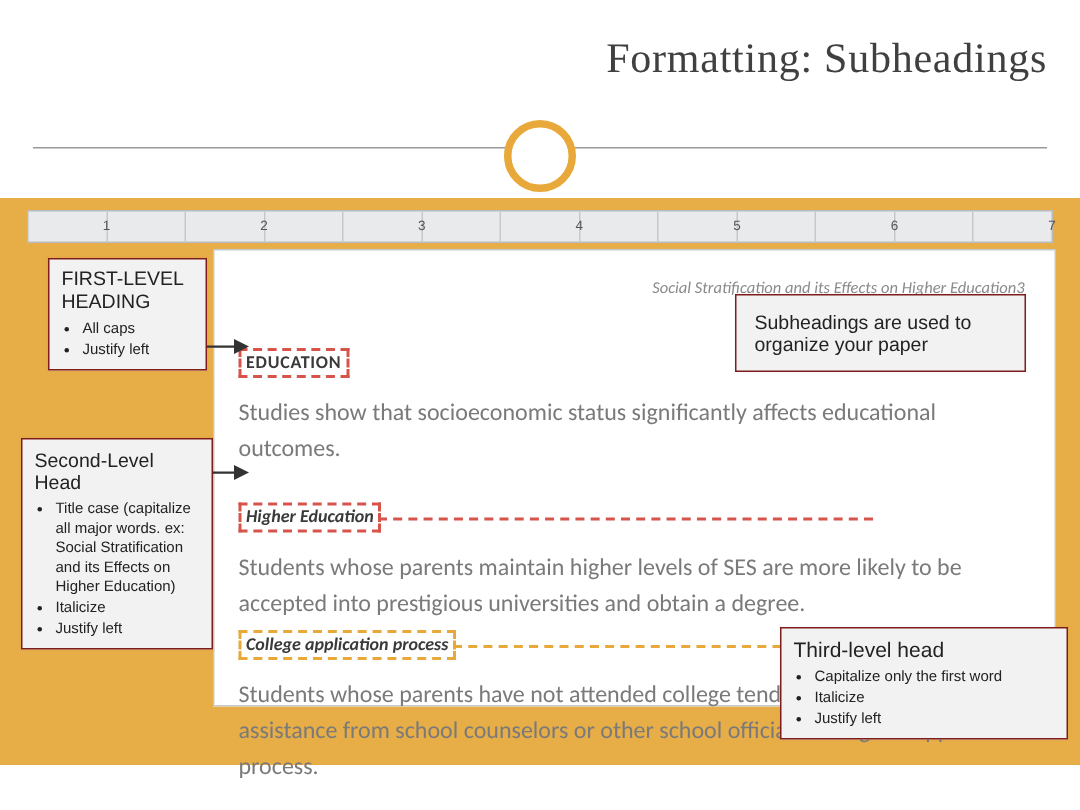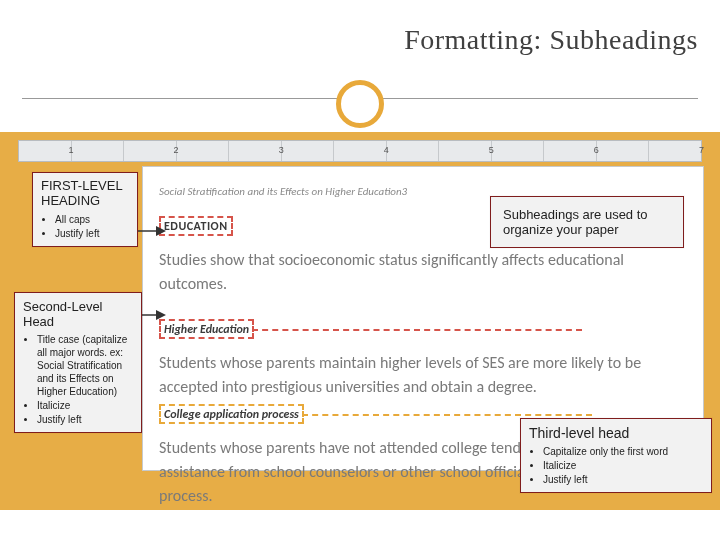--- a/index.html
+++ b/index.html
@@ -7,22 +7,22 @@
 .frame{position:absolute;left:22px;top:16px;right:22px;height:85px;}
 .title{font-size:28px;color:#404040;text-align:right;letter-spacing:.5px;padding-top:8px}
 .ring{position:absolute;left:50%;top:80px;transform:translateX(-50%);width:38px;height:38px;border:5px solid #e8a93a;border-radius:50%;background:#fff;z-index:4}
 .hrline{position:absolute;left:22px;right:22px;top:98px;height:1px;background:#999}
 .gold{position:absolute;left:0;right:0;top:132px;bottom:30px;background:#e7ad46}
 .ruler{position:absolute;left:18px;right:18px;top:140px;height:20px;background:#e8eaec;border:1px solid #b8bcc0;font-family:Arial,sans-serif;font-size:9px;color:#555;z-index:2}
 .ruler .ticks{position:absolute;left:0;right:0;top:0;height:100%;display:flex}
 .ruler .seg{flex:1;border-right:1px solid #c6c9cc;position:relative}
 .ruler .seg span{position:absolute;right:-3px;top:4px}
 .page{position:absolute;left:142px;right:16px;top:166px;height:305px;background:#fff;border:1px solid #c6c9cc;z-index:2;font-family:Calibri,Arial,sans-serif;color:#6b6b6b;padding:18px 20px 12px 16px;box-sizing:border-box}
-.page .hdr{display:flex;justify-content:flex-start;font-size:11px;font-style:italic;color:#8a8a8a}
-.page .h1{margin-top:18px;font-weight:bold;font-size:12px;letter-spacing:.5px;color:#3a3a3a;display:inline-block}
+.page .hdr{display:flex;justify-content:flex-end;font-size:11px;font-style:italic;color:#8a8a8a}
+.page .h1{margin-top:34px;font-weight:bold;font-size:12px;letter-spacing:.5px;color:#3a3a3a;display:inline-block}
 .page .h2{margin-top:23px;font-style:italic;font-weight:bold;font-size:12px;color:#3a3a3a;display:inline-block}
 .page .h3{margin-top:5px;font-style:italic;font-weight:bold;font-size:12px;color:#3a3a3a;display:inline-block}
 .page .body{margin-top:12px;font-size:16px;line-height:1.5;color:#7a7a7a}
 .dash-red{border:2px dashed #d6544a;padding:1px 3px;position:relative}
 .dash-red.long::after{content:"";position:absolute;left:100%;top:50%;height:0;width:330px;border-top:2px dashed #d6544a}
 .dash-yel{border:2px dashed #e8a93a;padding:1px 3px;position:relative}
 .dash-yel.long::after{content:"";position:absolute;left:100%;top:50%;height:0;width:290px;border-top:2px dashed #e8a93a}
 .callout{position:absolute;background:#f2f2f2;border:1px solid #7f1d1d;font-family:Arial,sans-serif;z-index:5;box-shadow:0 0 0 1px rgba(0,0,0,.02)}
 .callout .hd{font-size:13px;padding:6px 8px 2px;color:#222}
 .callout ul{margin:2px 0 6px 0;padding:0 8px 0 22px;font-size:10px;color:#222}

